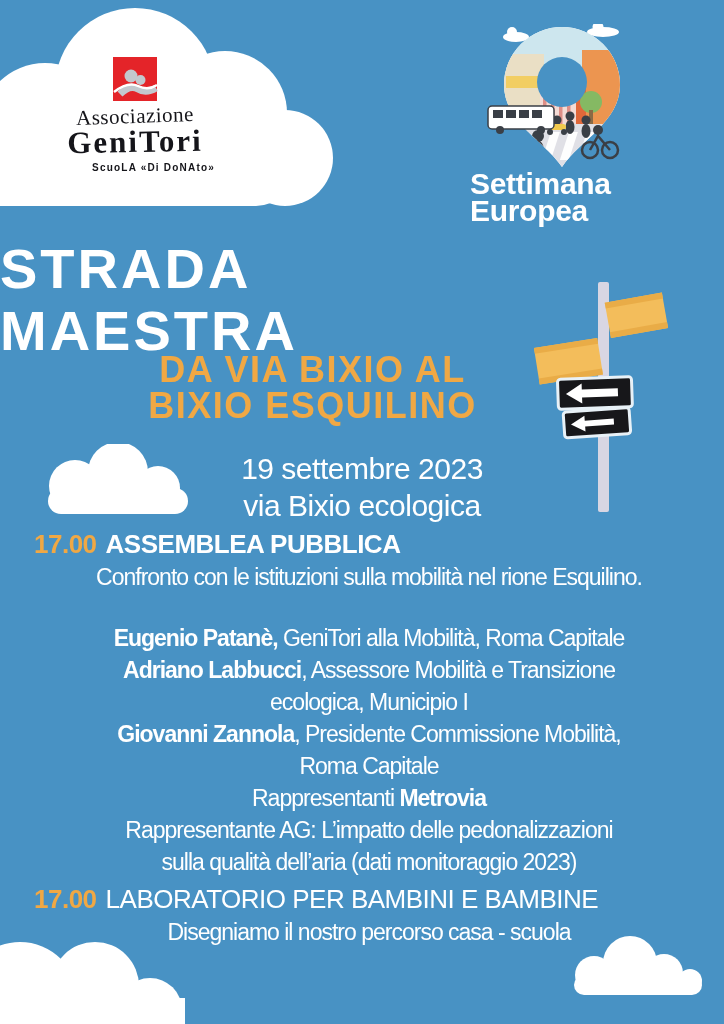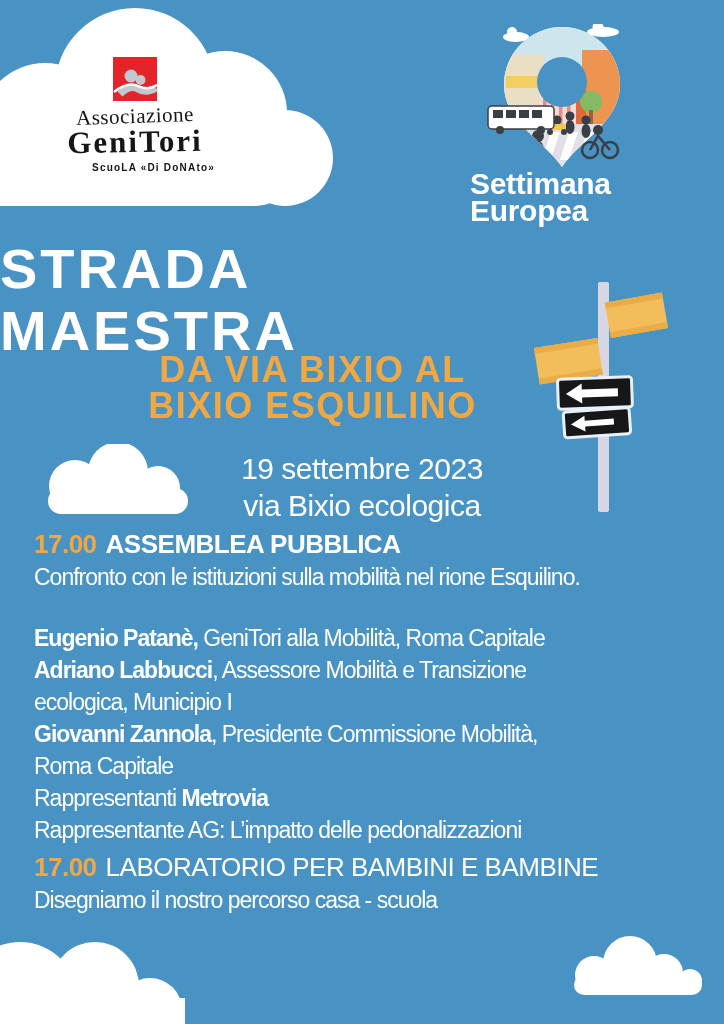--- a/index.html
+++ b/index.html
@@ -34,21 +34,21 @@
   .event-date{position:absolute;left:0;top:434px;width:724px;text-align:center;color:#fff;
     font-size:30px;line-height:37px;letter-spacing:-.5px;margin-top:16px;}
 
   .signpost{position:absolute;left:528px;top:276px;}
 
   
   .program{position:absolute;left:34px;top:528px;width:670px;color:#fff;}
   .heading{font-size:26px;line-height:33px;letter-spacing:-.5px;white-space:nowrap;}
   .heading .time{color:#F0A844;font-weight:bold;margin-right:9px;}
   .heading .htitle-bold{font-weight:bold;}
-  .bodyline{font-size:23px;line-height:32px;letter-spacing:-1px;white-space:nowrap;}
+  .bodyline{font-size:23px;line-height:32px;letter-spacing:-1px;white-space:nowrap;text-align:center;}
   .bodyline b{font-weight:bold;}
   .speakers{margin-top:29px;}
   .session2{margin-top:5px;}
 </style>
 </head>
 <body>
 
 <div class="abs" style="left:0;top:0;width:724px;height:1024px;">
 
   <svg class="cloud" style="left:-10px;top:8px;" width="350" height="200" viewBox="0 0 350 200">
@@ -228,20 +228,21 @@
     <div class="bodyline">Confronto con le istituzioni sulla mobilità nel rione Esquilino.</div>
 
     <div class="speakers">
       <div class="bodyline"><span></span><b>Eugenio Patanè,</b><span> GeniTori alla Mobilità, Roma Capitale</span></div>
       <div class="bodyline"><span></span><b>Adriano Labbucci</b><span>, Assessore Mobilità e Transizione</span></div>
       <div class="bodyline"><span>ecologica, Municipio I</span><b></b><span></span></div>
       <div class="bodyline"><span></span><b>Giovanni Zannola</b><span>, Presidente Commissione Mobilità,</span></div>
       <div class="bodyline"><span>Roma Capitale</span><b></b><span></span></div>
       <div class="bodyline"><span>Rappresentanti </span><b>Metrovia</b><span></span></div>
       <div class="bodyline"><span>Rappresentante AG: L’impatto delle pedonalizzazioni</span><b></b><span></span></div>
+      <div class="bodyline"><span>sulla qualità dell’aria (dati monitoraggio 2023)</span><b></b><span></span></div>
     </div>
 
     <div class="session2">
       <div class="heading">
         <span class="time">17.00</span><span>LABORATORIO PER BAMBINI E BAMBINE</span>
       </div>
       <div class="bodyline">Disegniamo il nostro percorso casa - scuola</div>
     </div>
 
   </div>

